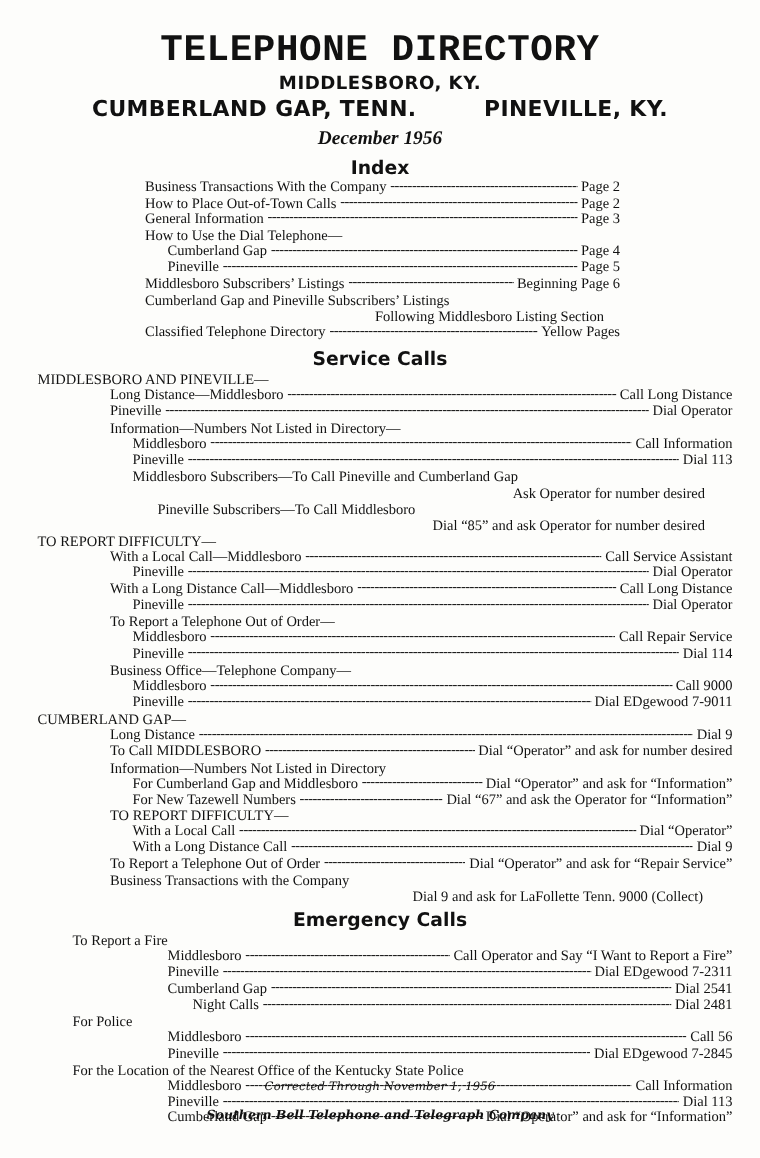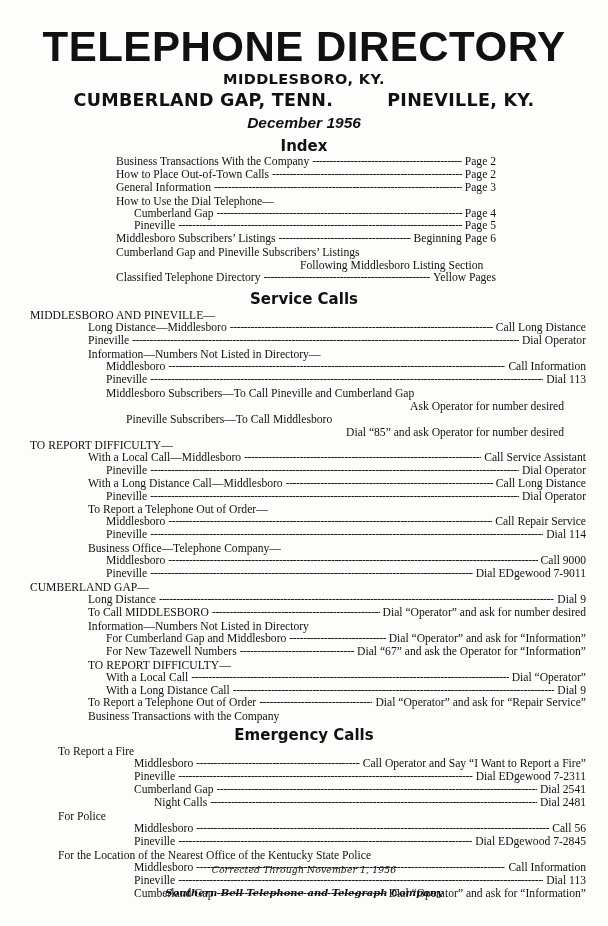--- a/index.html
+++ b/index.html
@@ -22,22 +22,22 @@
     padding: 0;
     box-sizing: border-box;
     background: #fdfdfb;
   }
   
   .masthead {
     text-align: center;
     padding-top: 26px;
   }
   .main-title {
-    font-family: Liberation Sans, sans-serif;
-    font-size: 42px;
+    font-family: Liberation Mono, monospace;
+    font-size: 30px;
     font-weight: bold;
     letter-spacing: 0.5px;
     line-height: 1.02;
   }
   .sub-city {
     font-family: "DejaVu Sans", sans-serif;
     font-size: 14.5px;
     font-weight: bold;
     letter-spacing: 0.4px;
     margin-top: 2px;
@@ -47,21 +47,21 @@
     justify-content: center;
     align-items: baseline;
     gap: 54px;
     font-family: "DejaVu Sans", sans-serif;
     font-size: 17.5px;
     font-weight: bold;
     letter-spacing: 0.3px;
     margin-top: 3px;
   }
   .date-line {
-    font-family: Liberation Sans, sans-serif;
+    font-family: Liberation Serif, serif;
     font-size: 15.5px;
     font-weight: bold;
     font-style: italic;
     margin-top: 4px;
   }
   
   .section-head {
     text-align: center;
     font-family: "DejaVu Sans", sans-serif;
     font-size: 15px;
@@ -325,20 +325,21 @@
         <span class="lbl">With a Long Distance Call</span>
         <span class="dots"></span>
         <span class="val">Dial 9</span>
       </div>
       <div class="row i0">
         <span class="lbl">To Report a Telephone Out of Order</span>
         <span class="dots"></span>
         <span class="val">Dial “Operator” and ask for “Repair Service”</span>
       </div>
       <div class="hdr-line i0">Business Transactions with the Company</div>
+      <div class="note-center-right ">Dial 9 and ask for LaFollette Tenn. 9000 (Collect)</div>
     </div>
 
   <div class="section-head tight">Emergency Calls</div>
   <div class="rows body-block" id="emergency-rows">
       <div class="hdr-line ">To Report a Fire</div>
       <div class="row i1">
         <span class="lbl">Middlesboro</span>
         <span class="dots"></span>
         <span class="val">Call Operator and Say “I Want to Report a Fire”</span>
       </div>

